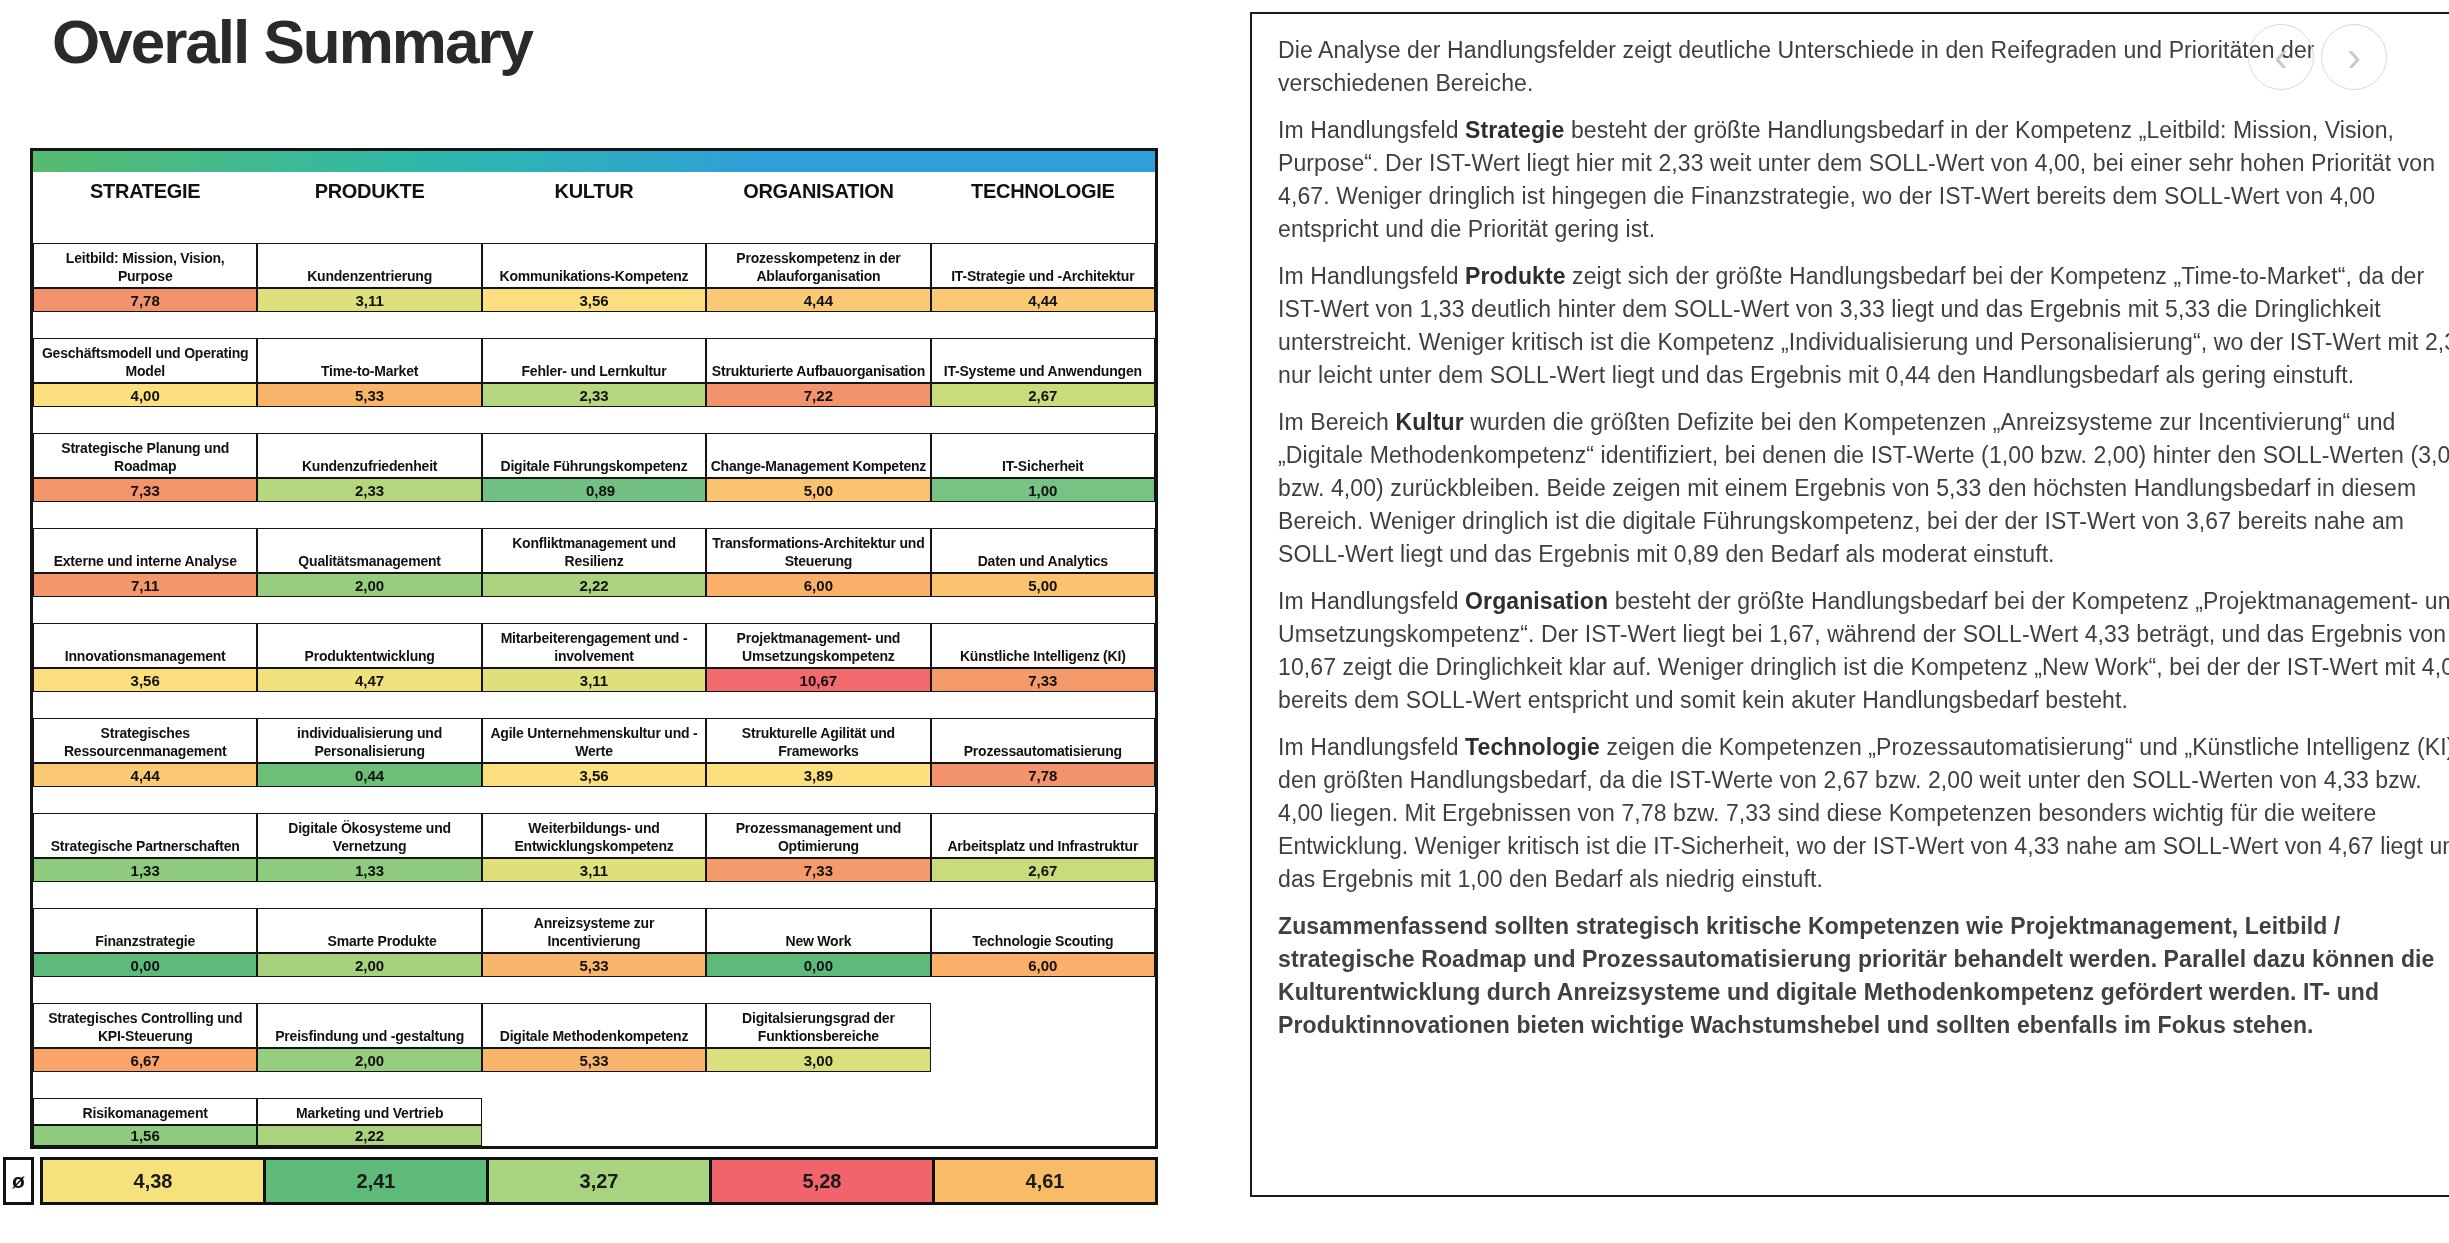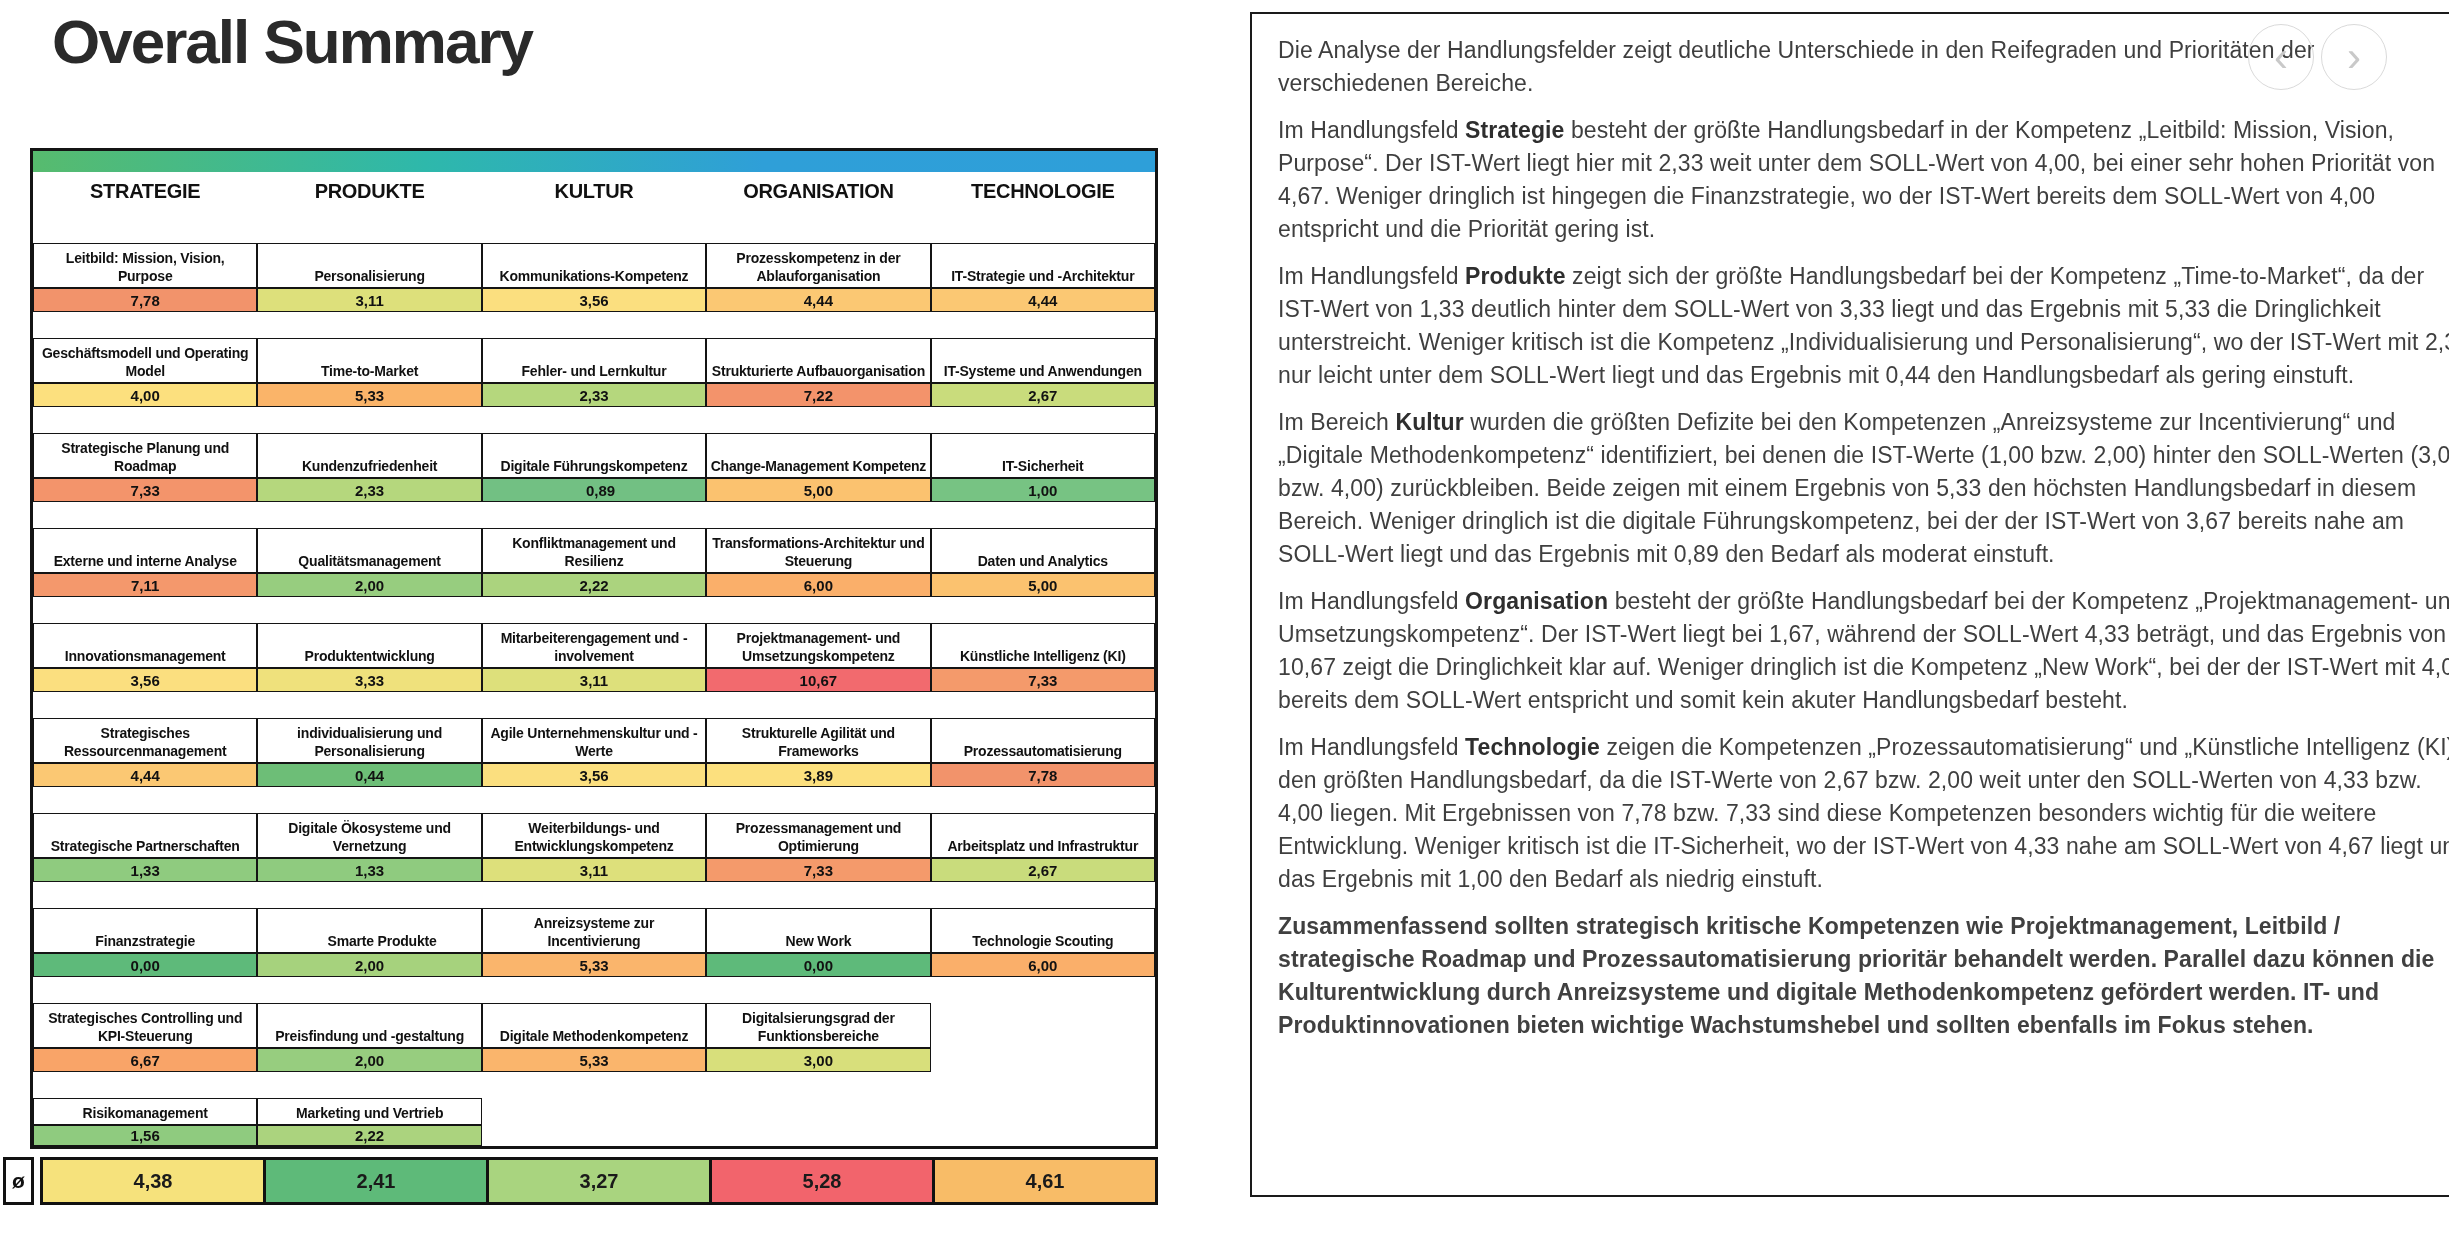--- a/index.html
+++ b/index.html
@@ -54,21 +54,21 @@
   <div class="mheader">
       <div class="mhead">STRATEGIE</div>
       <div class="mhead">PRODUKTE</div>
       <div class="mhead">KULTUR</div>
       <div class="mhead">ORGANISATION</div>
       <div class="mhead">TECHNOLOGIE</div>
     </div>
   <div class="mgrid">
       <div class="mlabel" style="grid-area: 1 / 1; text-align: center;">Leitbild: Mission, Vision, Purpose</div>
       <div class="mvalue" style="background: rgb(242, 147, 107); grid-area: 2 / 1;">7,78</div>
-      <div class="mlabel" style="grid-area: 1 / 2;">Personalisierung</div>
+      <div class="mlabel" style="grid-area: 1 / 2;">Kundenzentrierung</div>
       <div class="mvalue" style="background: rgb(221, 224, 123); grid-area: 2 / 2;">3,11</div>
       <div class="mlabel" style="grid-area: 1 / 3;">Kommunikations-Kompetenz</div>
       <div class="mvalue" style="background: rgb(251, 223, 127); grid-area: 2 / 3;">3,56</div>
       <div class="mlabel" style="grid-area: 1 / 4;">Prozesskompetenz in der Ablauforganisation</div>
       <div class="mvalue" style="background: rgb(251, 200, 115); grid-area: 2 / 4;">4,44</div>
       <div class="mlabel" style="grid-area: 1 / 5;">IT-Strategie und -Architektur</div>
       <div class="mvalue" style="background: rgb(251, 200, 115); grid-area: 2 / 5;">4,44</div>
       <div class="mlabel" style="grid-area: 4 / 1;">Geschäftsmodell und Operating Model</div>
       <div class="mvalue" style="background: rgb(252, 224, 126); grid-area: 5 / 1;">4,00</div>
       <div class="mlabel" style="grid-area: 4 / 2;">Time-to-Market</div>
@@ -95,21 +95,21 @@
       <div class="mvalue" style="background: rgb(151, 205, 127); grid-area: 11 / 2;">2,00</div>
       <div class="mlabel" style="grid-area: 10 / 3;">Konfliktmanagement und Resilienz</div>
       <div class="mvalue" style="background: rgb(171, 211, 126); grid-area: 11 / 3;">2,22</div>
       <div class="mlabel" style="grid-area: 10 / 4;">Transformations-Architektur und Steuerung</div>
       <div class="mvalue" style="background: rgb(250, 175, 106); grid-area: 11 / 4;">6,00</div>
       <div class="mlabel" style="grid-area: 10 / 5;">Daten und Analytics</div>
       <div class="mvalue" style="background: rgb(251, 194, 111); grid-area: 11 / 5;">5,00</div>
       <div class="mlabel" style="grid-area: 13 / 1;">Innovationsmanagement</div>
       <div class="mvalue" style="background: rgb(251, 223, 127); grid-area: 14 / 1;">3,56</div>
       <div class="mlabel" style="grid-area: 13 / 2;">Produktentwicklung</div>
-      <div class="mvalue" style="background: rgb(239, 225, 124); grid-area: 14 / 2;">3,33</div>
+      <div class="mvalue" style="background: rgb(239, 225, 124); grid-area: 14 / 2;">4,47</div>
       <div class="mlabel" style="grid-area: 13 / 3;">Mitarbeiterengagement und -involvement</div>
       <div class="mvalue" style="background: rgb(221, 224, 123); grid-area: 14 / 3;">3,11</div>
       <div class="mlabel" style="grid-area: 13 / 4;">Projektmanagement- und Umsetzungskompetenz</div>
       <div class="mvalue" style="background: rgb(242, 106, 110); grid-area: 14 / 4;">10,67</div>
       <div class="mlabel" style="grid-area: 13 / 5;">Künstliche Intelligenz (KI)</div>
       <div class="mvalue" style="background: rgb(244, 154, 107); grid-area: 14 / 5;">7,33</div>
       <div class="mlabel" style="grid-area: 16 / 1;">Strategisches Ressourcenmanagement</div>
       <div class="mvalue" style="background: rgb(251, 200, 115); grid-area: 17 / 1;">4,44</div>
       <div class="mlabel" style="grid-area: 16 / 2;">individualisierung und Personalisierung</div>
       <div class="mvalue" style="background: rgb(109, 190, 119); grid-area: 17 / 2;">0,44</div>

